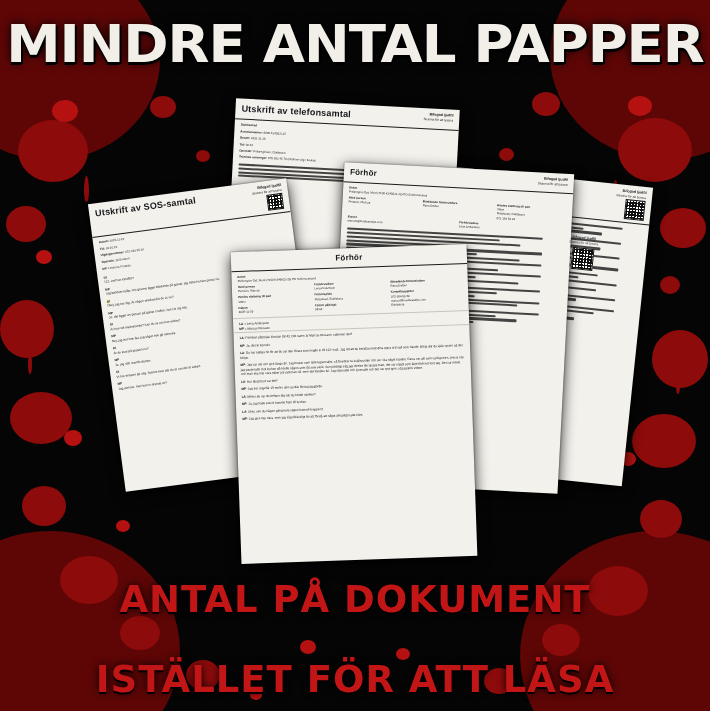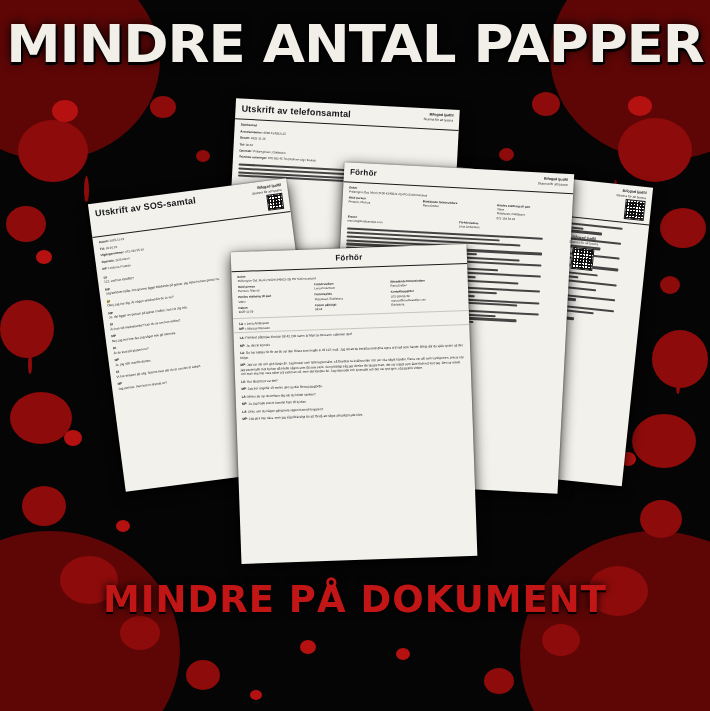--- a/index.html
+++ b/index.html
@@ -404,15 +404,16 @@
 
   <div class="doc rot-b" style="left:446px;top:200px;width:160px;height:120px;background:transparent;box-shadow:none;">
     <div style="position:absolute;right:10px;top:30px;text-align:center;font-size:3.1px;color:#16171a;">
       <div style="font-weight:bold;font-size:3.6px">Bifogad ljudfil</div>
       <div>Skanna för att lyssna</div>
       <div class="qr" style="width:20px;height:20px;margin:2px auto 0;"></div>
     </div>
   </div>
 
   <div class="headline">MINDRE ANTAL PAPPER</div>
-  <div class="bottomline l1">MINDRE PÅ DOKUMENT</div>
+  <div class="bottomline l1">ANTAL PÅ DOKUMENT</div>
+  <div class="bottomline l2">ISTÄLLET FÖR ATT LÄSA</div>
 
 </div>
 
 </body></html>

